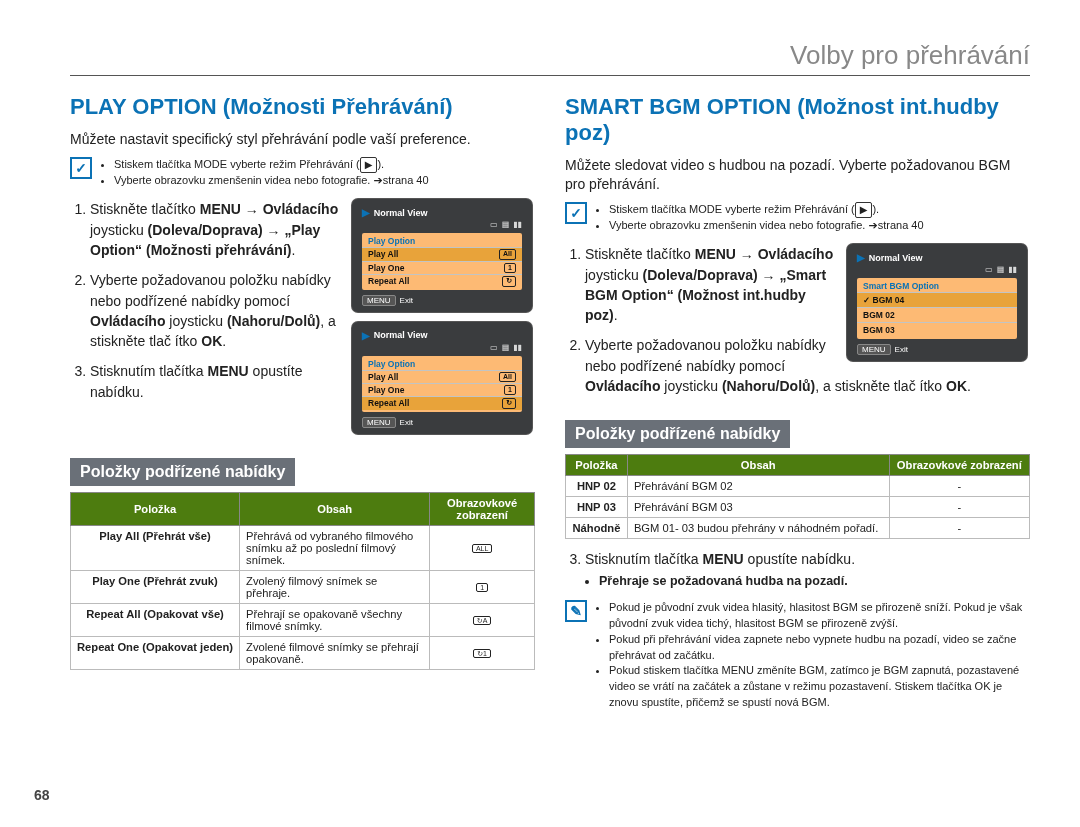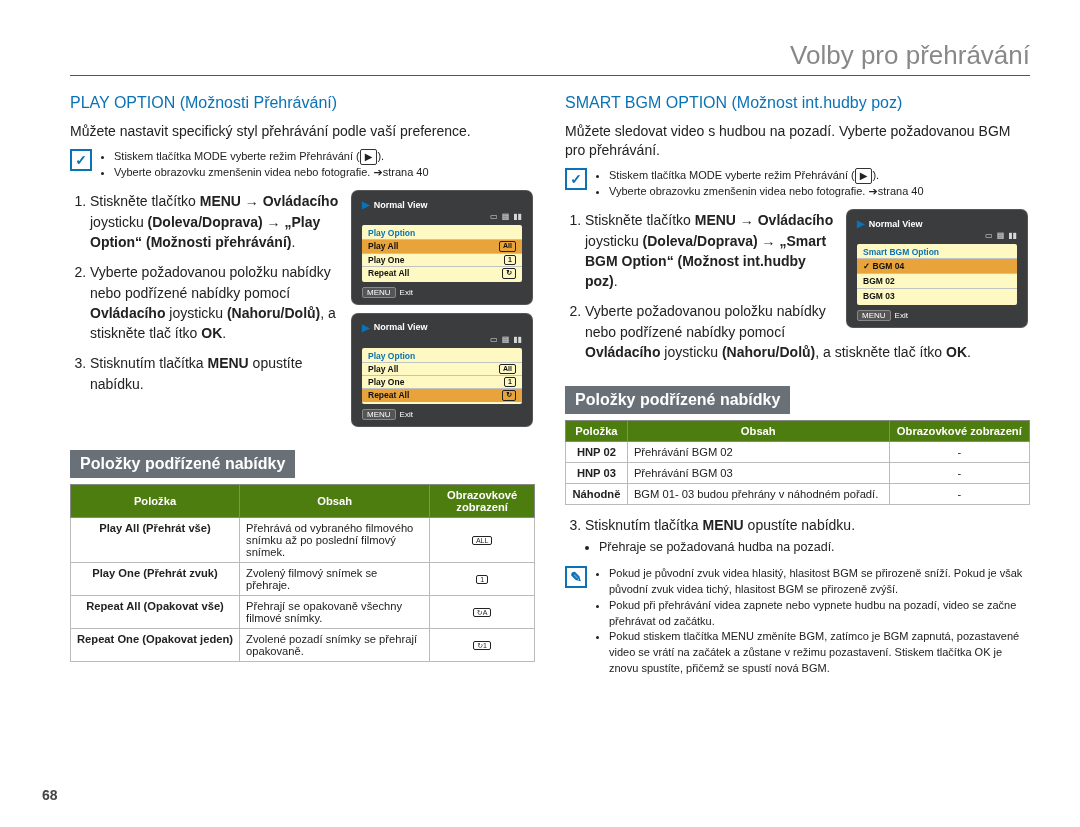--- a/index.html
+++ b/index.html
@@ -2,51 +2,51 @@
 <html><head>
 <meta charset="utf-8">
 <style>
   * { box-sizing: border-box; margin: 0; padding: 0; }
   body { font-family: Arial, sans-serif; font-size: 13.5px; color: #222; background:#fff; }
   .page { width: 1080px; height: 827px; padding: 40px 50px 10px 70px; position: relative; }
   .header-title { text-align: right; font-size: 26px; color: #888; font-weight: 300; margin-bottom: 4px; }
   .hr { border: none; border-top: 1px solid #555; margin-bottom: 18px; }
   .cols { display: flex; gap: 30px; }
   .col { flex: 1; min-width: 0; }
-  h2.section { color: #0b72b5; font-size: 16px; font-weight: 400; margin-bottom: 10px; }
+  h2.section { color: #0b72b5; font-size: 22px; font-weight: 700; margin-bottom: 10px; }
   .intro { font-size: 14px; margin-bottom: 8px; line-height: 1.35; }
   .notebox { display: flex; align-items: flex-start; gap: 8px; margin: 6px 0 10px 0; }
   .note-icon { width: 22px; height: 22px; border: 2px solid #0b72b5; display:flex; align-items:center; justify-content:center; color:#0b72b5; font-weight:bold; font-size:14px; flex-shrink:0; background:#fff; }
   .note-icon.tip { border-color:#0b72b5; color:#0b72b5; }
   .note-lines { font-size: 11px; line-height: 1.45; }
   .note-lines li { list-style: disc; margin-left: 14px; }
   ol.steps { list-style: decimal; padding-left: 20px; font-size: 14px; }
   ol.steps > li { margin-bottom: 10px; line-height: 1.45; }
   .sub-bullets { font-size: 12.5px; margin-top: 2px; padding-left: 14px; }
-  .sub-bullets li { list-style: disc; margin-bottom:2px; }
+  .sub-bullets li { list-style: disc; margin-bottom:2px;font-weight:bold; }
   .subhead-bar { background:#6a7078; color:#fff; font-size:16px; padding:5px 10px; margin:14px 0 6px 0; display:inline-block; font-weight:bold; }
   table.opt { border-collapse: collapse; width: 100%; font-size: 11.2px; }
   table.opt th { background:#4d7c0f; color:#fff; font-weight:bold; padding:4px 6px; border:1px solid #888; text-align:center; }
   table.opt td { border:1px solid #bbb; padding:4px 6px; vertical-align: top; }
   table.opt td.name { font-weight:bold; text-align:center; white-space:nowrap; }
   table.opt td.disp { text-align:center; vertical-align:middle; font-size:11px; }
   .device { width:180px; background:#3a3c3e; border-radius:6px; padding:6px; color:#fff; font-size:9px; box-shadow:0 0 0 1px #555; margin-bottom:10px; }
   .device-title { display:flex; align-items:center; gap:4px; padding:2px 4px; font-weight:bold; }
   .device-title .play { color:#0b72b5; font-size:10px; }
   .device-title .nvlabel { font-style:normal; font-size:9px; }
   .device-bar { display:flex; justify-content:flex-end; gap:4px; padding:0 4px 2px; font-size:8px; opacity:.8; }
-  .device-panel { background:#fef9c3; color:#111; border-radius:2px; padding:2px 0; margin:2px 4px; font-size:8.5px; font-weight:bold; }
+  .device-panel { background:#fdba74; color:#111; border-radius:2px; padding:2px 0; margin:2px 4px; font-size:8.5px; font-weight:bold; }
   .device-panel .heading { color:#0b72b5; padding:1px 6px; font-size:8.5px; }
   .device-panel .row { display:flex; justify-content:space-between; padding:1px 6px; border-top:1px solid #c2c4c4;gap:12px; }
   .device-panel .row.hl { background:#e8a33a; }
   .badge { border:1px solid #222; padding:0 3px; border-radius:2px; font-size:7px; line-height:1.2; }
   .device-footer { display:flex; gap:4px; align-items:center; padding:3px 4px 0 4px; font-size:8px; }
   .cap { border:1px solid #888; border-radius:2px; padding:0 4px; font-size:8px; background:#555; }
   .step-float { float:right; width:183px; margin-left:10px; }
-  .pgnum { position:absolute; left:42px; bottom:24px; font-size:14px; font-weight:bold; color:#444; }
+  .pgnum { position:absolute; left:34px; bottom:24px; font-size:14px; font-weight:bold; color:#444; }
   .inline-icon { display:inline-block; border:1px solid #333; border-radius:2px; padding:0 4px; font-size:10px; vertical-align:middle; }
   .bold { font-weight:bold; }
   .device-panel.tall .row { padding:2px 6px; }
 </style>
 </head>
 <body>
 
 <div class="page">
   <div class="header-title">Volby pro přehrávání</div>
   <hr class="hr">
@@ -168,21 +168,21 @@
             </tr>
         <tr>
               <td class="name">Repeat All
 (Opakovat vše)</td>
               <td>Přehrají se opakovaně všechny filmové snímky.</td>
               <td class="disp"><span class="badge">↻A</span></td>
             </tr>
         <tr>
               <td class="name">Repeat One
 (Opakovat jeden)</td>
-              <td>Zvolené pozadí snímky se přehrají opakovaně.</td>
+              <td>Zvolené filmové snímky se přehrají opakovaně.</td>
               <td class="disp"><span class="badge">↻1</span></td>
             </tr>
       </tbody>
         </table>
     </div>
 
     <div class="col">
       <h2 class="section">SMART BGM OPTION (Možnost int.hudby poz)</h2>
       <p class="intro">Můžete sledovat video s hudbou na pozadí. Vyberte požadovanou BGM pro přehrávání.</p>
 

